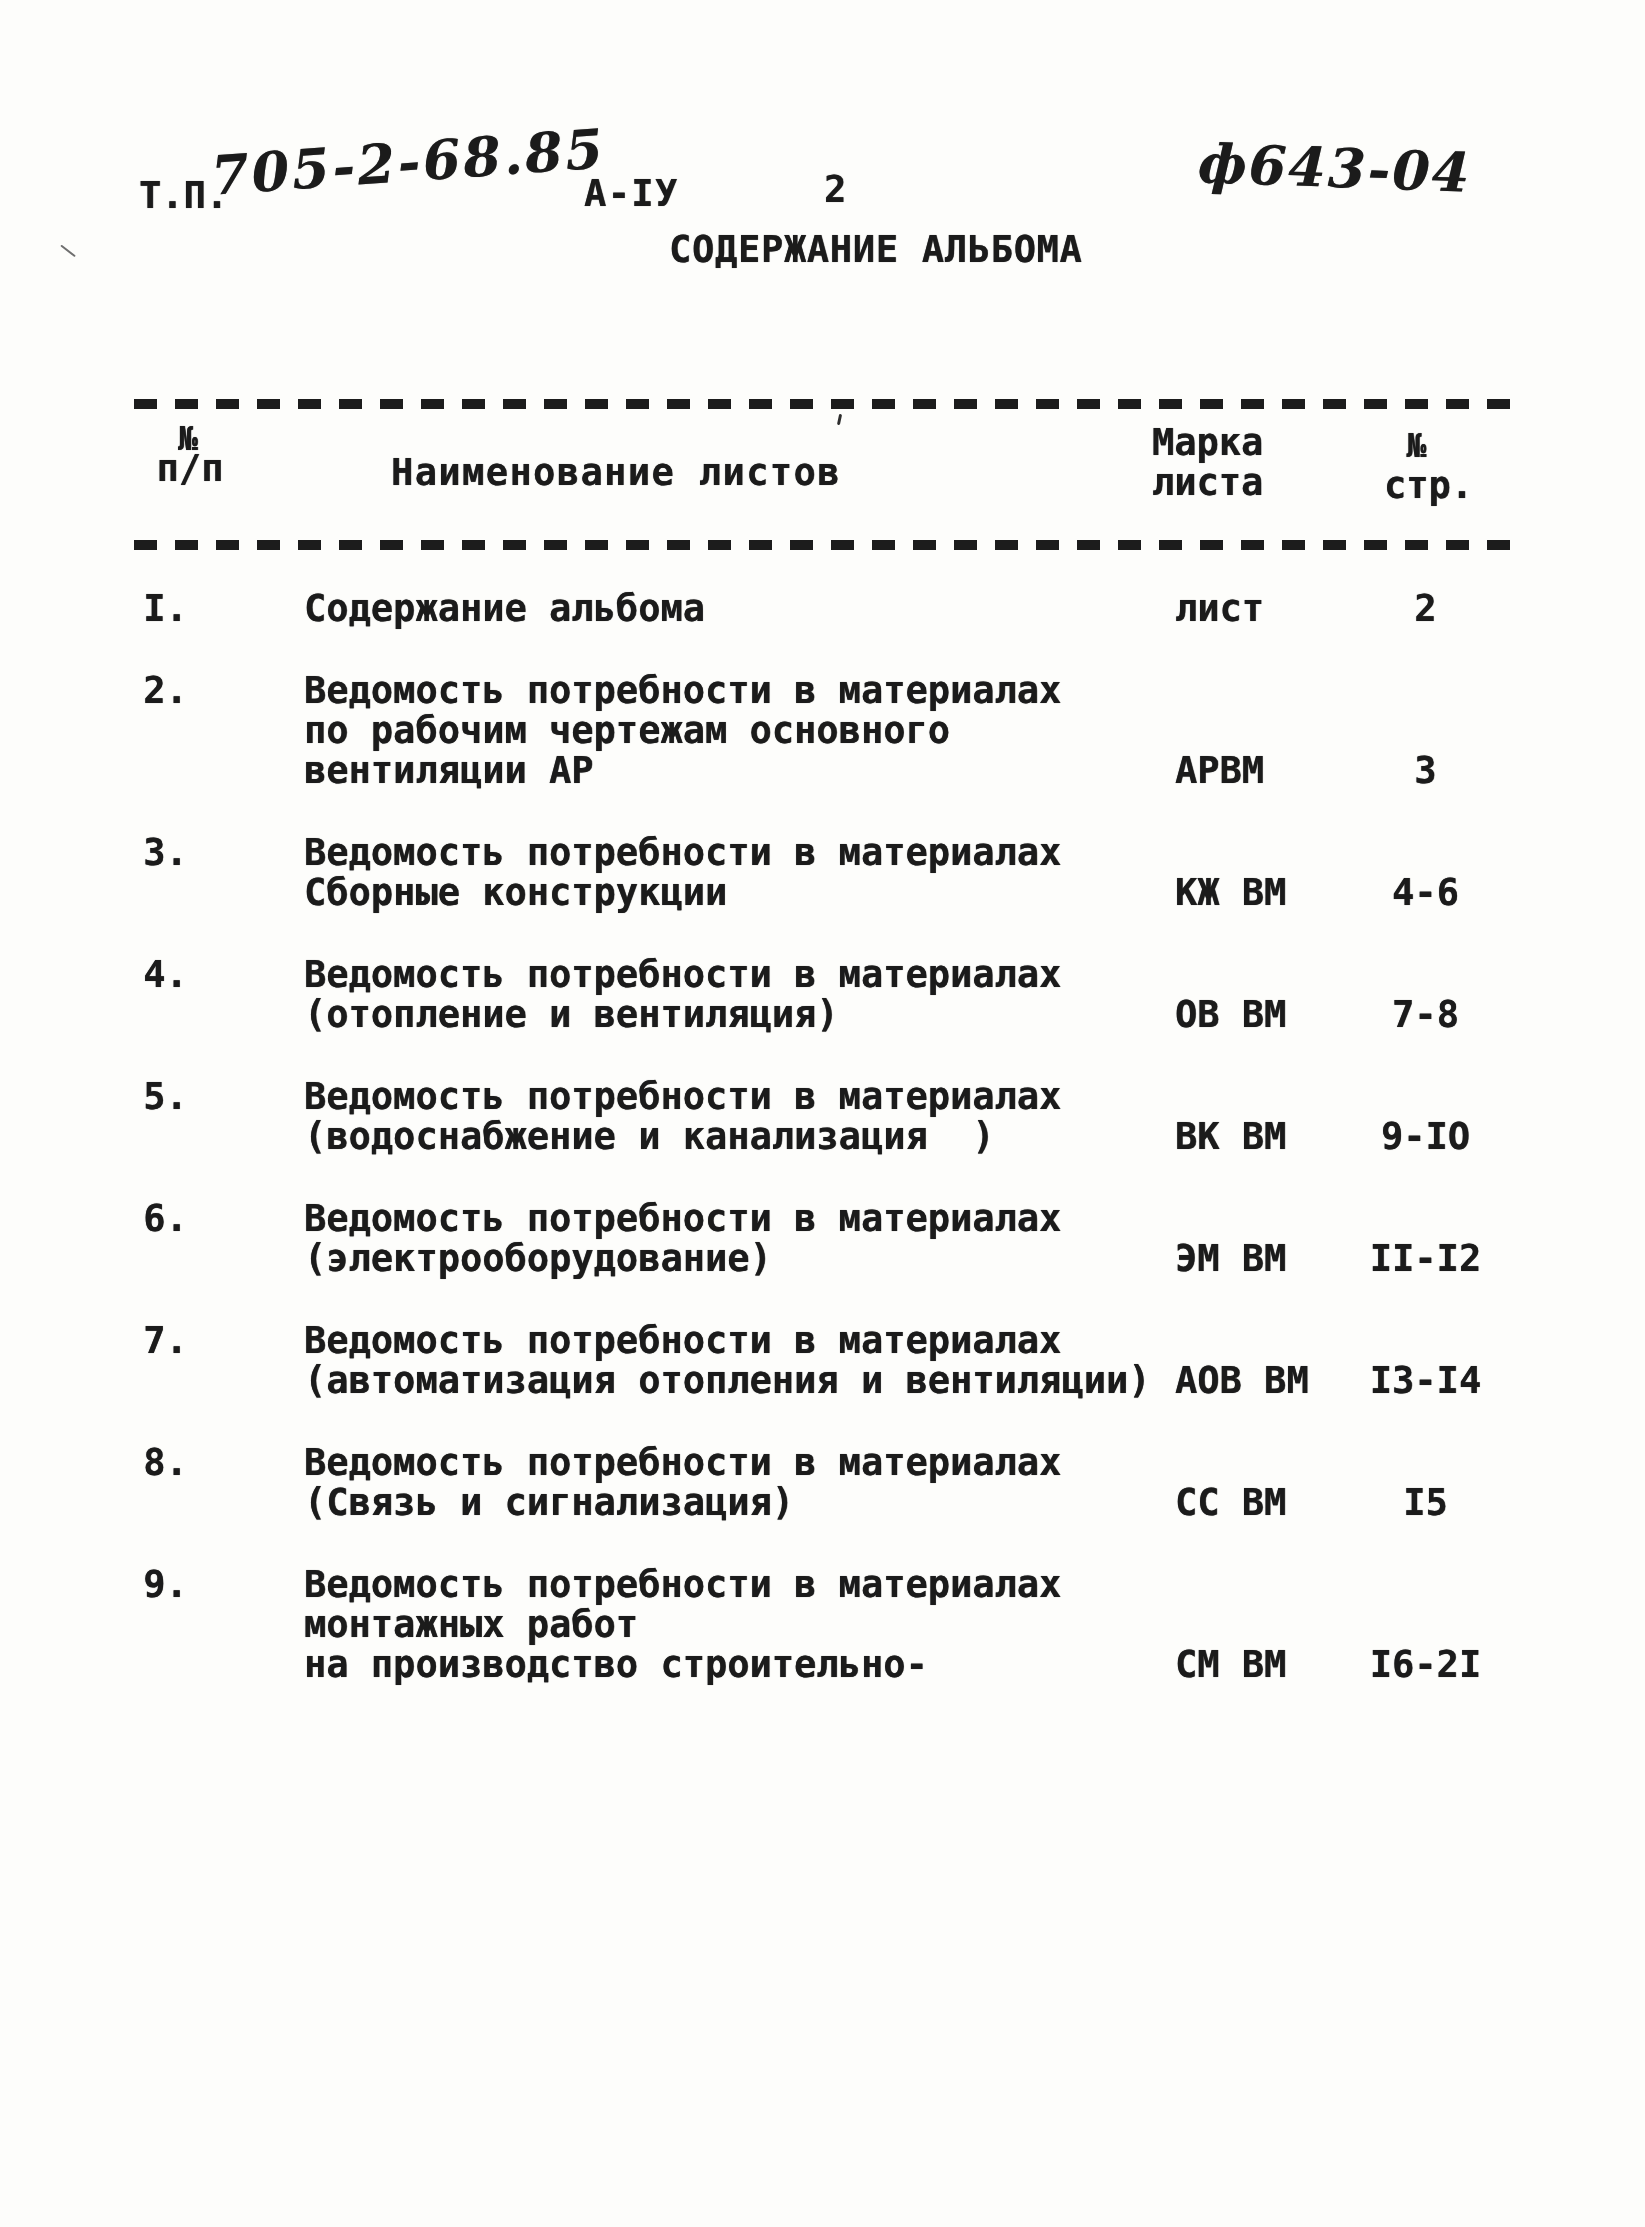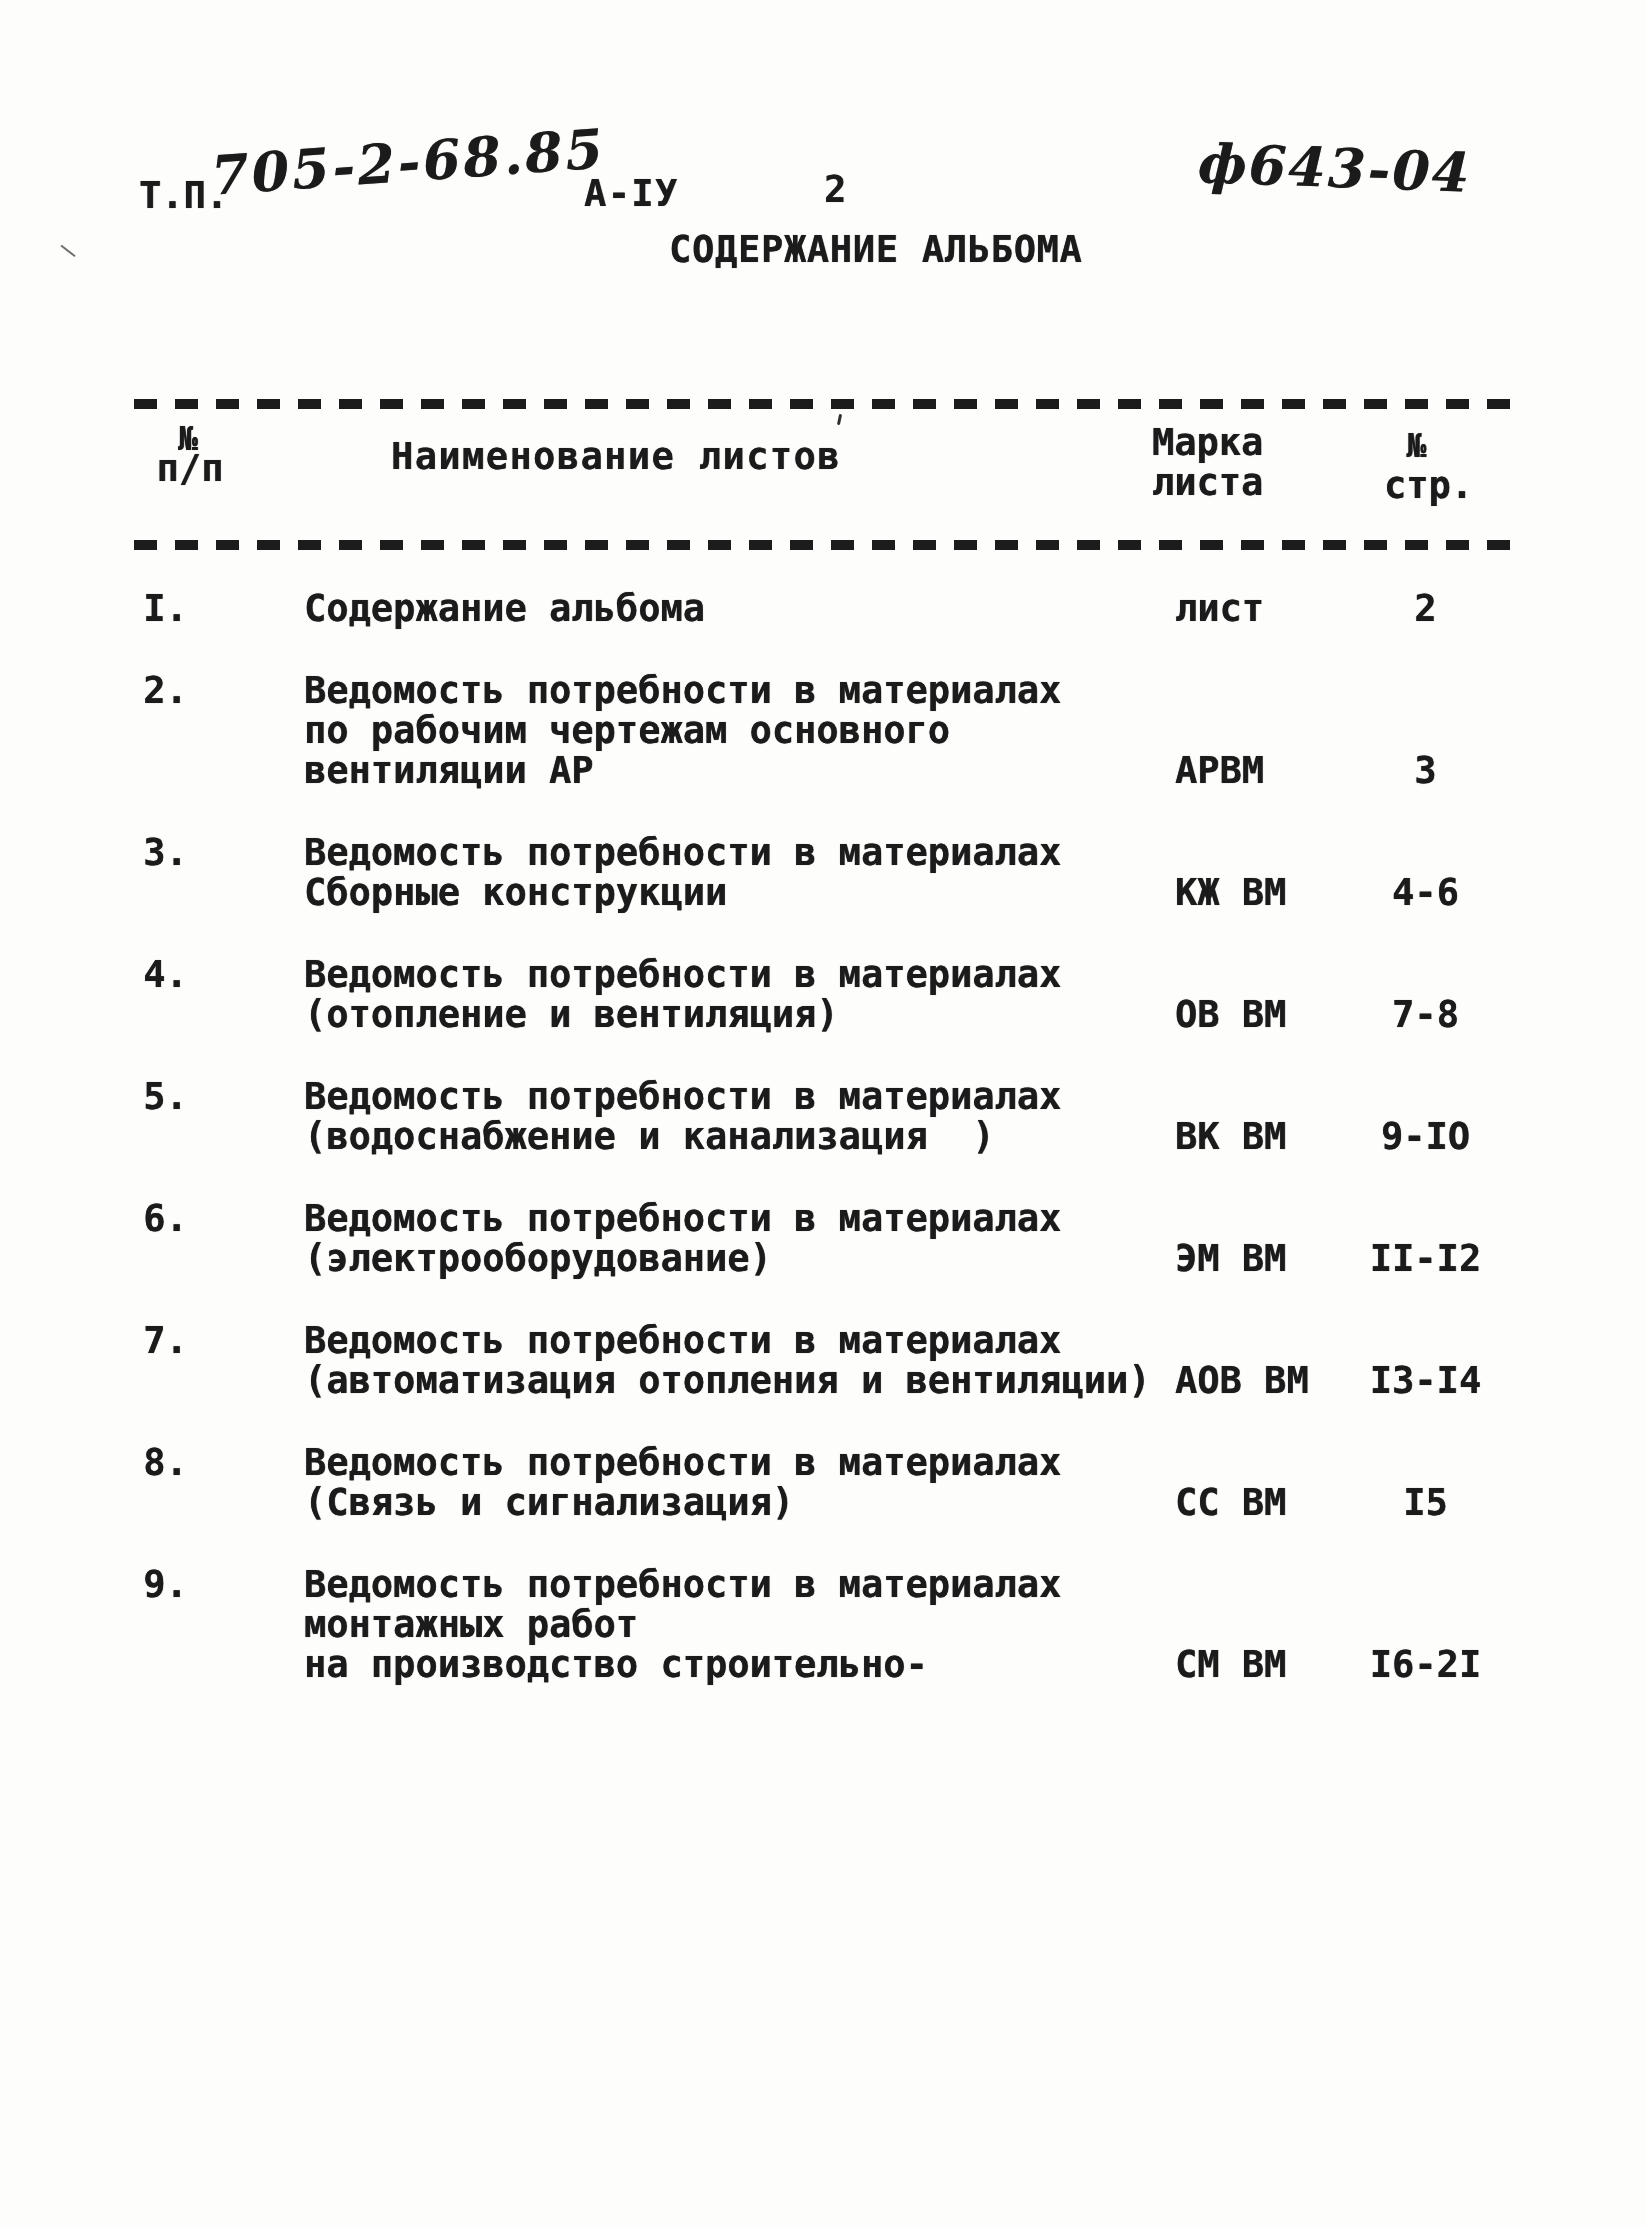--- a/index.html
+++ b/index.html
@@ -28,21 +28,21 @@
   .stray-mark  { position:absolute; left:838px; top:414px; width:2.8px; height:11.3px; background:#2e2e2e; transform:rotate(12deg); border-radius:1.4px; }
 
   .title { position:absolute; left:669px; top:228px; font-size:37px; letter-spacing:0.7px; }
 
   
   .sheet-table { position:absolute; left:134px; top:399px; width:1378px; }
   .dash { height:10px; background:repeating-linear-gradient(90deg, #1c1c1c 0 23px, transparent 23px 41px); }
   .thead { position:relative; height:131px; font-size:37px; line-height:40px; }
   .hdr-num-top    { position:absolute; left:44px;  top:10px; font-size:33px; }
   .hdr-num-bottom { position:absolute; left:22.6px;  top:40px; }
-  .hdr-name       { position:absolute; left:257px; top:28px; letter-spacing:1.4px; }
+  .hdr-name       { position:absolute; left:257px; top:44px; letter-spacing:1.4px; }
   .hdr-mark       { position:absolute; left:1018px; top:14px; }
   .hdr-pages      { position:absolute; left:1250px; top:17px; }
   .hdr-pages .no  { padding-left:22.6px; font-size:33px; }
 
   .tbody { padding-top:39px; }
   .row {
     display:grid; grid-template-columns:170px 871px 163px 175px;
     align-items:end; font-size:37px; line-height:40px; margin-bottom:42px;
   }
   .cell-num   { align-self:start; padding-left:9.2px; }

